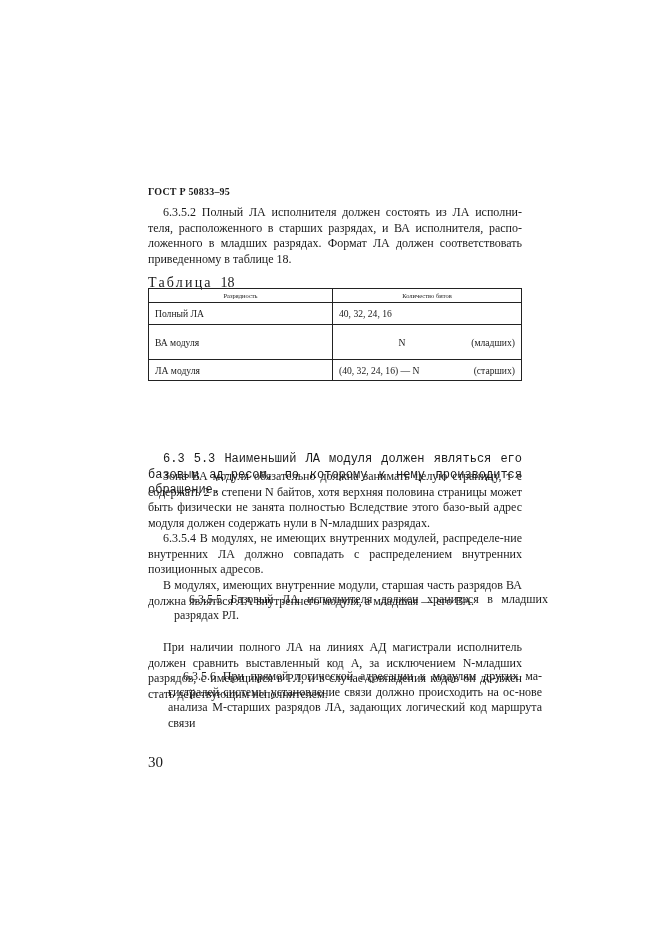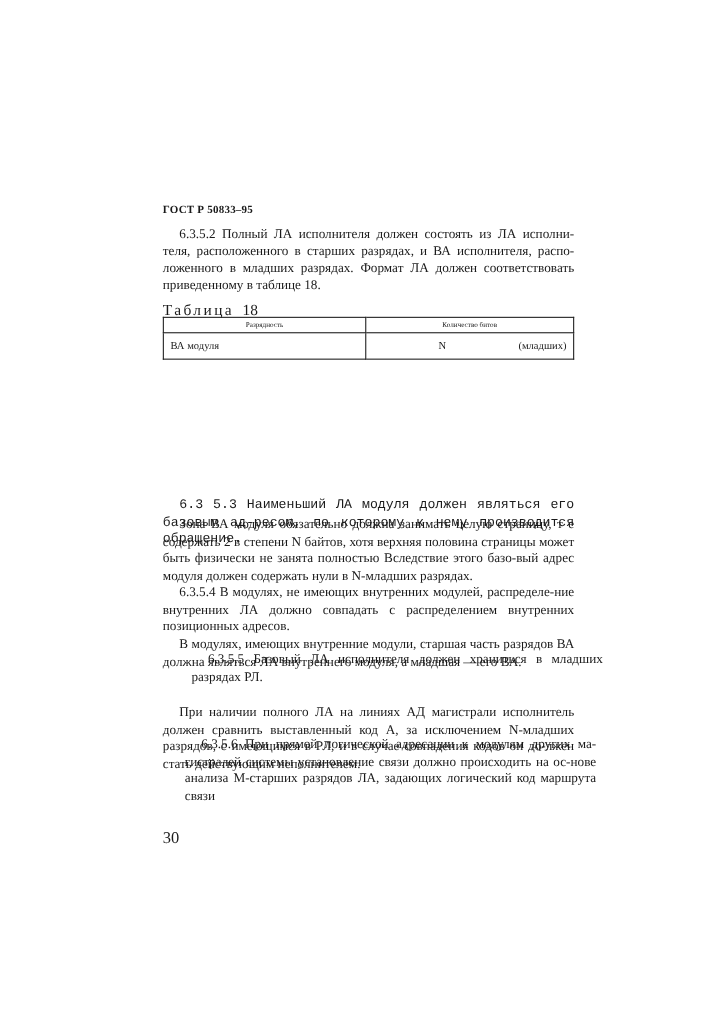--- a/index.html
+++ b/index.html
@@ -58,21 +58,21 @@
       font-weight: normal;
     }
     table.data-table th {
       height: 11px;
       font-size: 6.5px;
       text-align: center;
       padding: 1px 4px;
     }
     .col-1 { width: 175px; }
     .row-h1 { height: 22px; }
-    .row-h2 { height: 24px; padding-left: 30px; }
+    .row-h2 { height: 35px; padding-left: 30px; }
     .row-h3 { height: 21px; }
     .row-h4 { height: 21px; }
     .row-h5 { height: 31px; }
     .row-h5 td { vertical-align: top; padding-top: 5px; line-height: 11px; }
     .bits-cell { position: relative; }
     .bits-value { display: inline-block; }
     .bits-value.center { position: absolute; left: 0; right: 0; text-align: center; margin-right: 50px; }
     .bits-note { float: right; font-family: Liberation Serif, serif; }
     .page-number {
       position: absolute;
@@ -94,25 +94,38 @@
 </div>
 
 <table class="data-table">
   <thead>
     <tr>
       <th class="col-1">Разрядность</th>
       <th>Количество битов</th>
     </tr>
   </thead>
   <tbody>
+    <tr class="row-h1">
+      <td>Полный ЛА</td>
+      <td class="bits-cell">
+        <span class="bits-value">40, 32, 24, 16</span>
+      </td>
+    </tr>
     <tr class="row-h2">
       <td>ВА модуля</td>
       <td class="bits-cell">
         <span class="bits-value center">N</span>
         <span class="bits-note">(младших)</span>
+      </td>
+    </tr>
+    <tr class="row-h3">
+      <td>ЛА модуля</td>
+      <td class="bits-cell">
+        <span class="bits-value">(40, 32, 24, 16) — N</span>
+        <span class="bits-note">(старших)</span>
       </td>
     </tr>
   </tbody>
 </table>
 
 <div class="para indent" style="top:452px;font-family:Liberation Mono, monospace;">6.3 5.3 Наименьший ЛА модуля должен являться его базовым ад-ресом, по которому к нему производится обращение.</div>
 <div class="para indent" style="top:469px;">Зона ВА модуля обязательно должна занимать целую страницу, т е содержать 2 в степени N байтов, хотя верхняя половина страницы может быть физически не занята полностью Вследствие этого базо-вый адрес модуля должен содержать нули в N-младших разрядах.</div>
 <div class="para indent" style="top:531px;">6.3.5.4 В модулях, не имеющих внутренних модулей, распределе-ние внутренних ЛА должно совпадать с распределением внутренних позиционных адресов.</div>
 <div class="para indent" style="top:578px;">В модулях, имеющих внутренние модули, старшая часть разрядов ВА должна являться ЛА внутреннего модуля, а младшая — его ВА.</div>
 <div class="para indent" style="top:592px;margin-left:26px;">6.3.5.5 Базовый ЛА исполнителя должен храниться в младших разрядах РЛ.</div>

